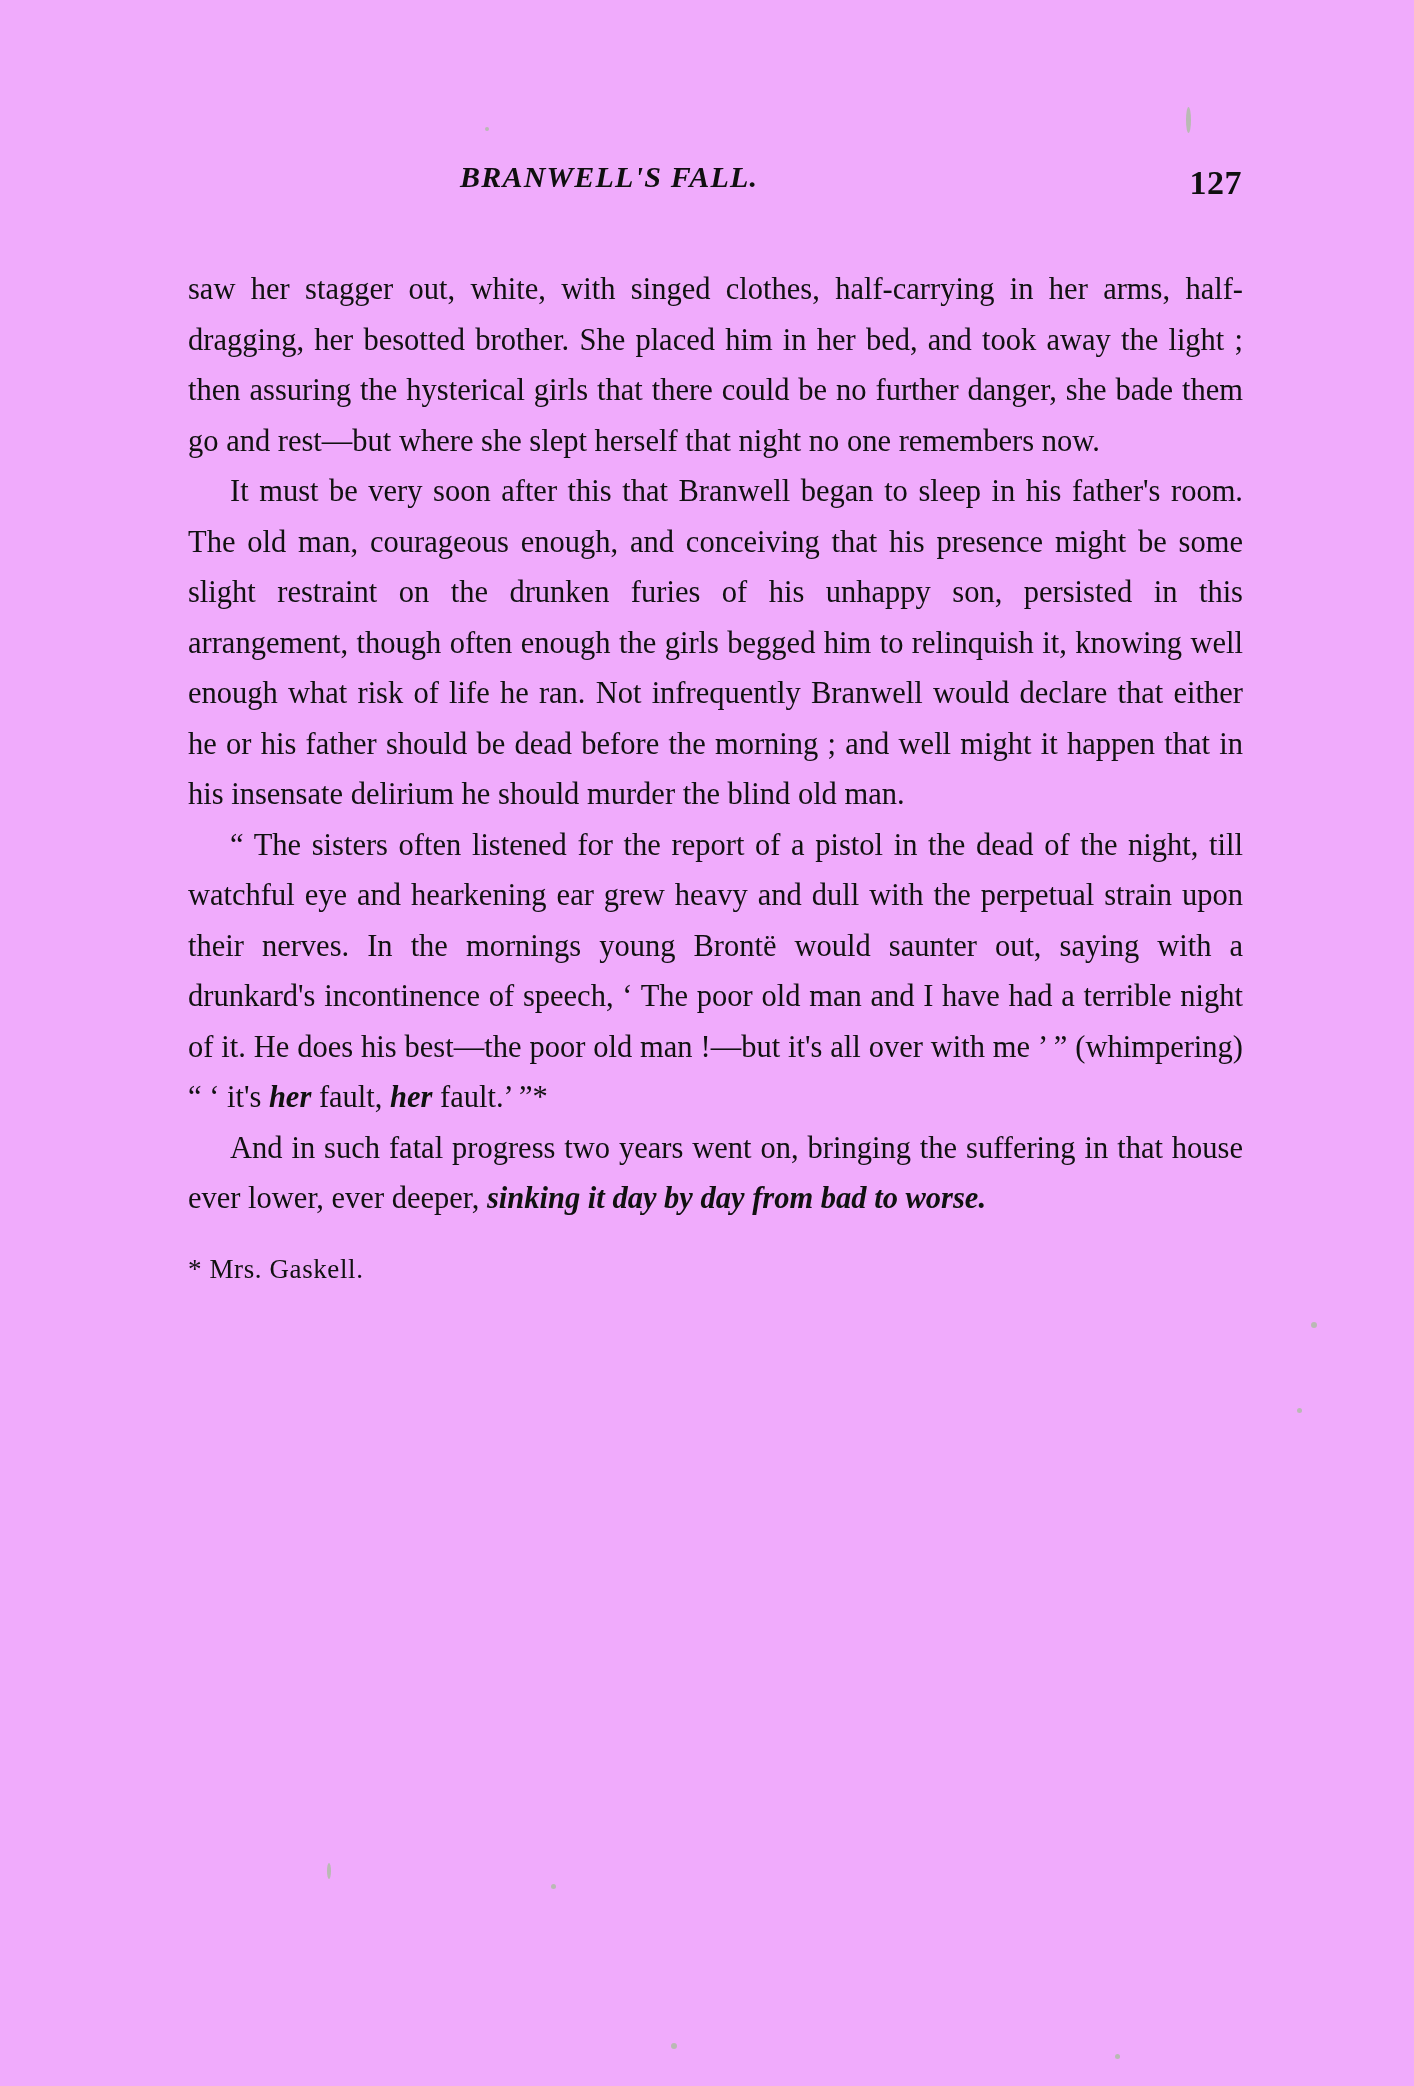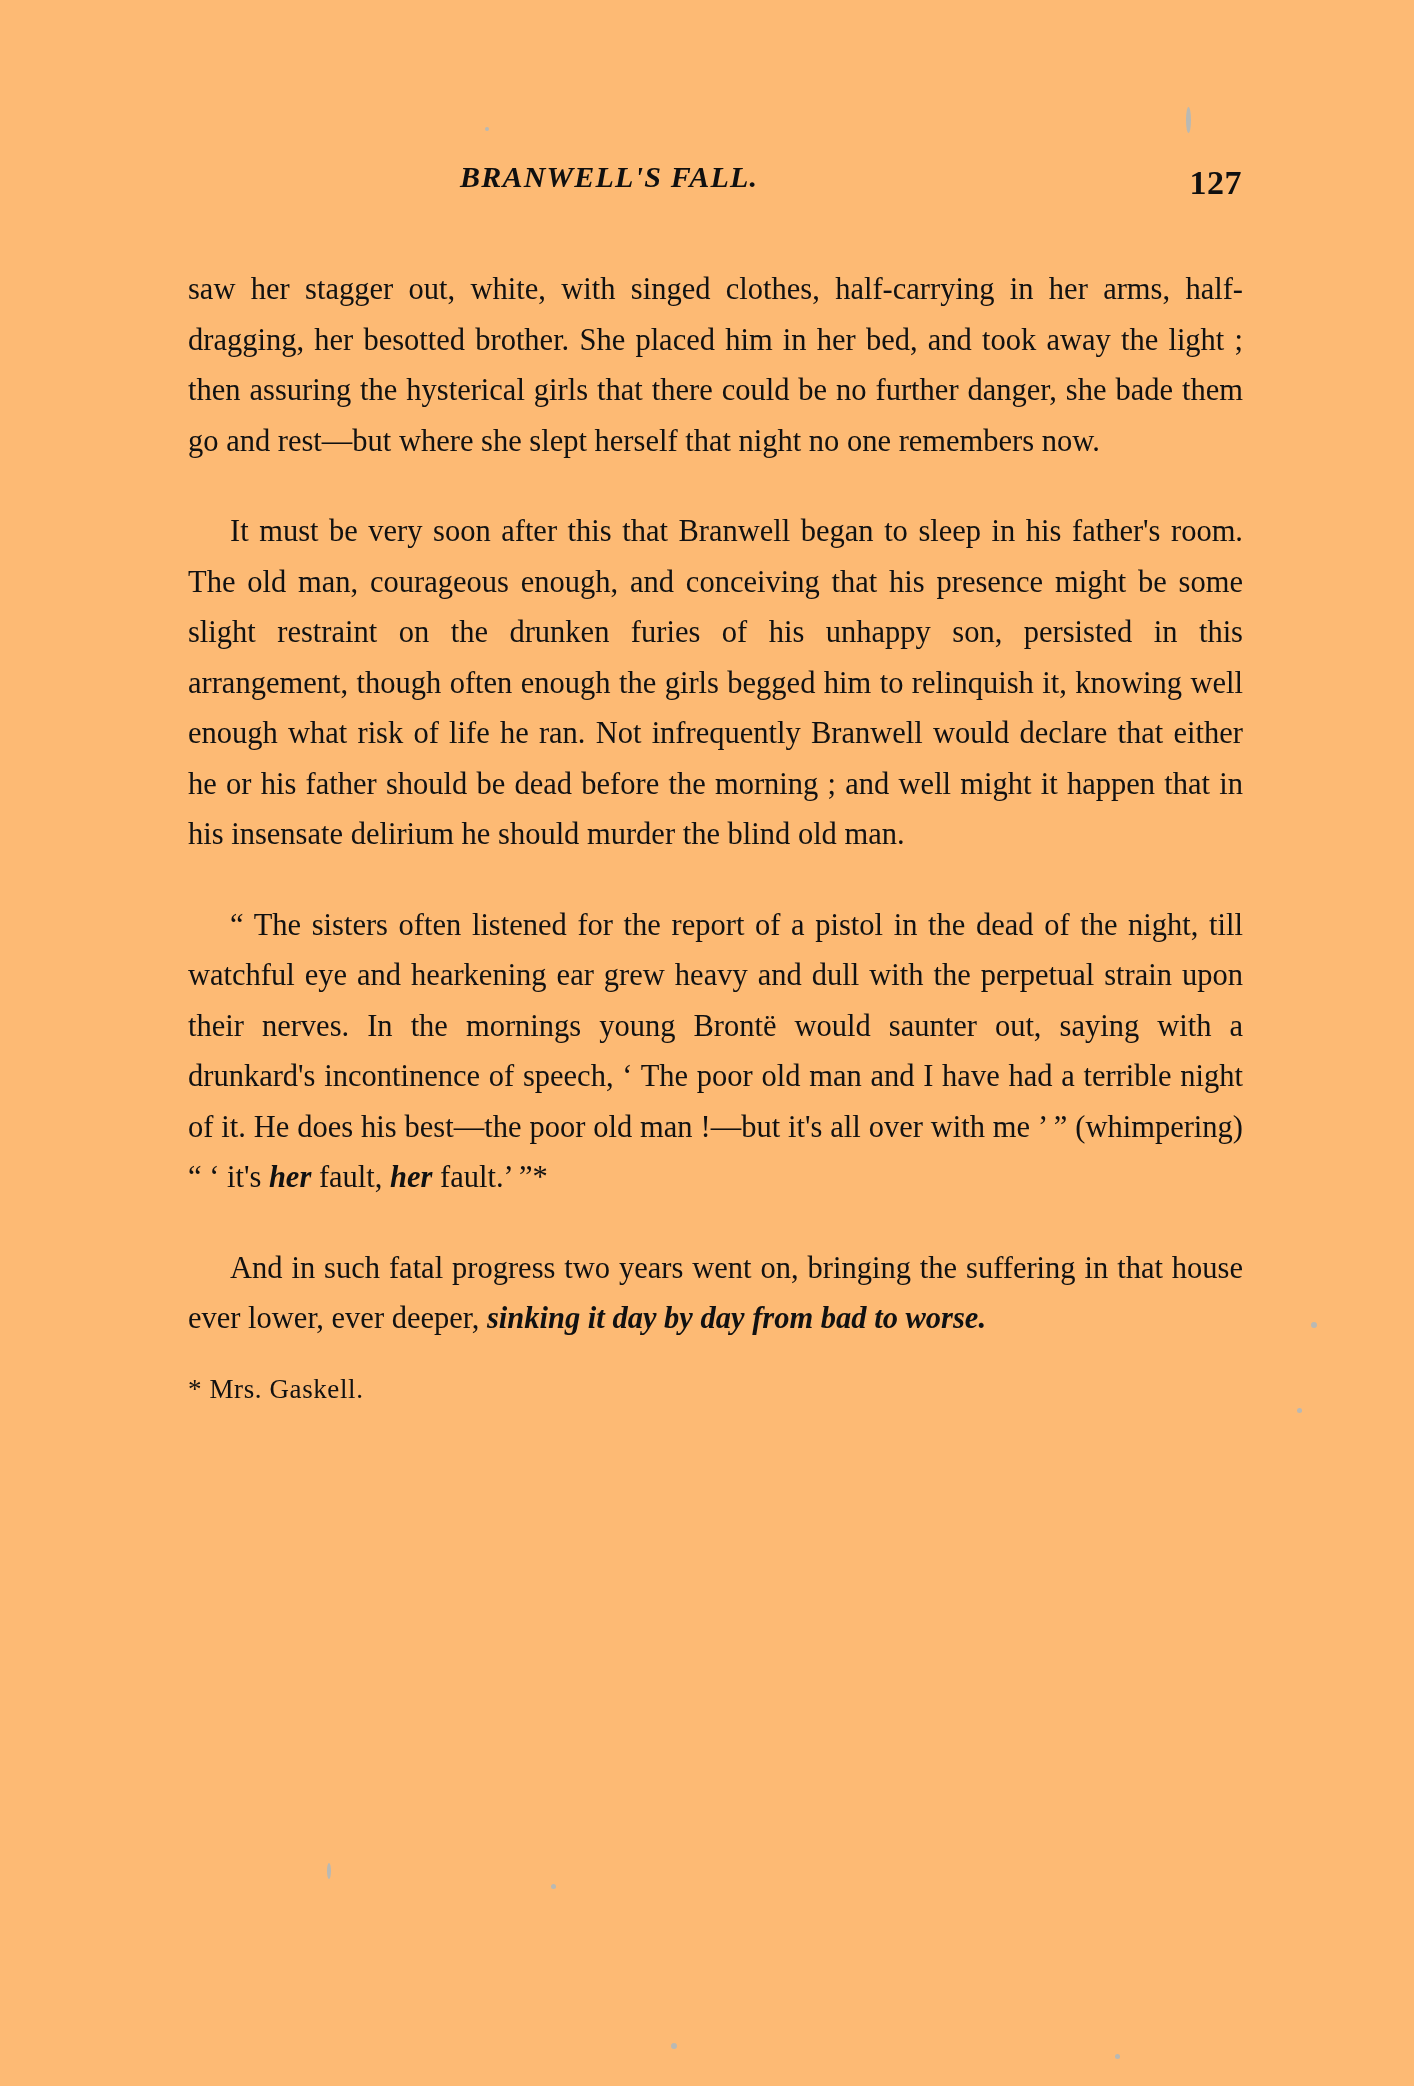--- a/index.html
+++ b/index.html
@@ -14,21 +14,21 @@
     color: #111111;
     position: relative;
     overflow: hidden;
   }
   .page {
     position: absolute;
     top: 0;
     left: 0;
     width: 1414px;
     height: 2086px;
-    background: #fdba74;
+    background: #f0abfc;
   }
   .page-inner {
     position: absolute;
     left: 188px;
     top: 160px;
     width: 1060px;
   }
   .running-head {
     display: flex;
     align-items: baseline;
@@ -62,21 +62,20 @@
     margin: 0;
     font-size: 30.5px;
     line-height: 50.5px;
     text-align: justify;
     text-justify: inter-word;
     color: #111111;
     hyphens: manual;
   }
   p.indent {
     text-indent: 42px;
-    margin-top: 40px;
   }
   p.first {
     text-indent: 0;
   }
   .italic {
     font-style: italic;
     font-weight: bold;
   }
   .footnote {
     margin-top: 30px;

